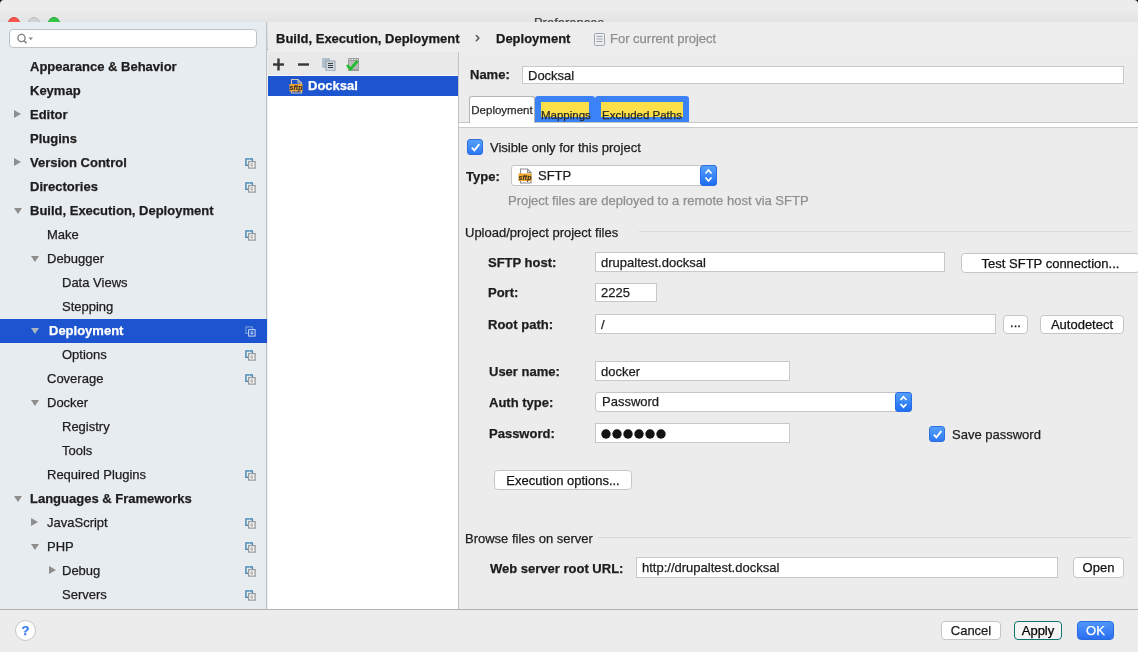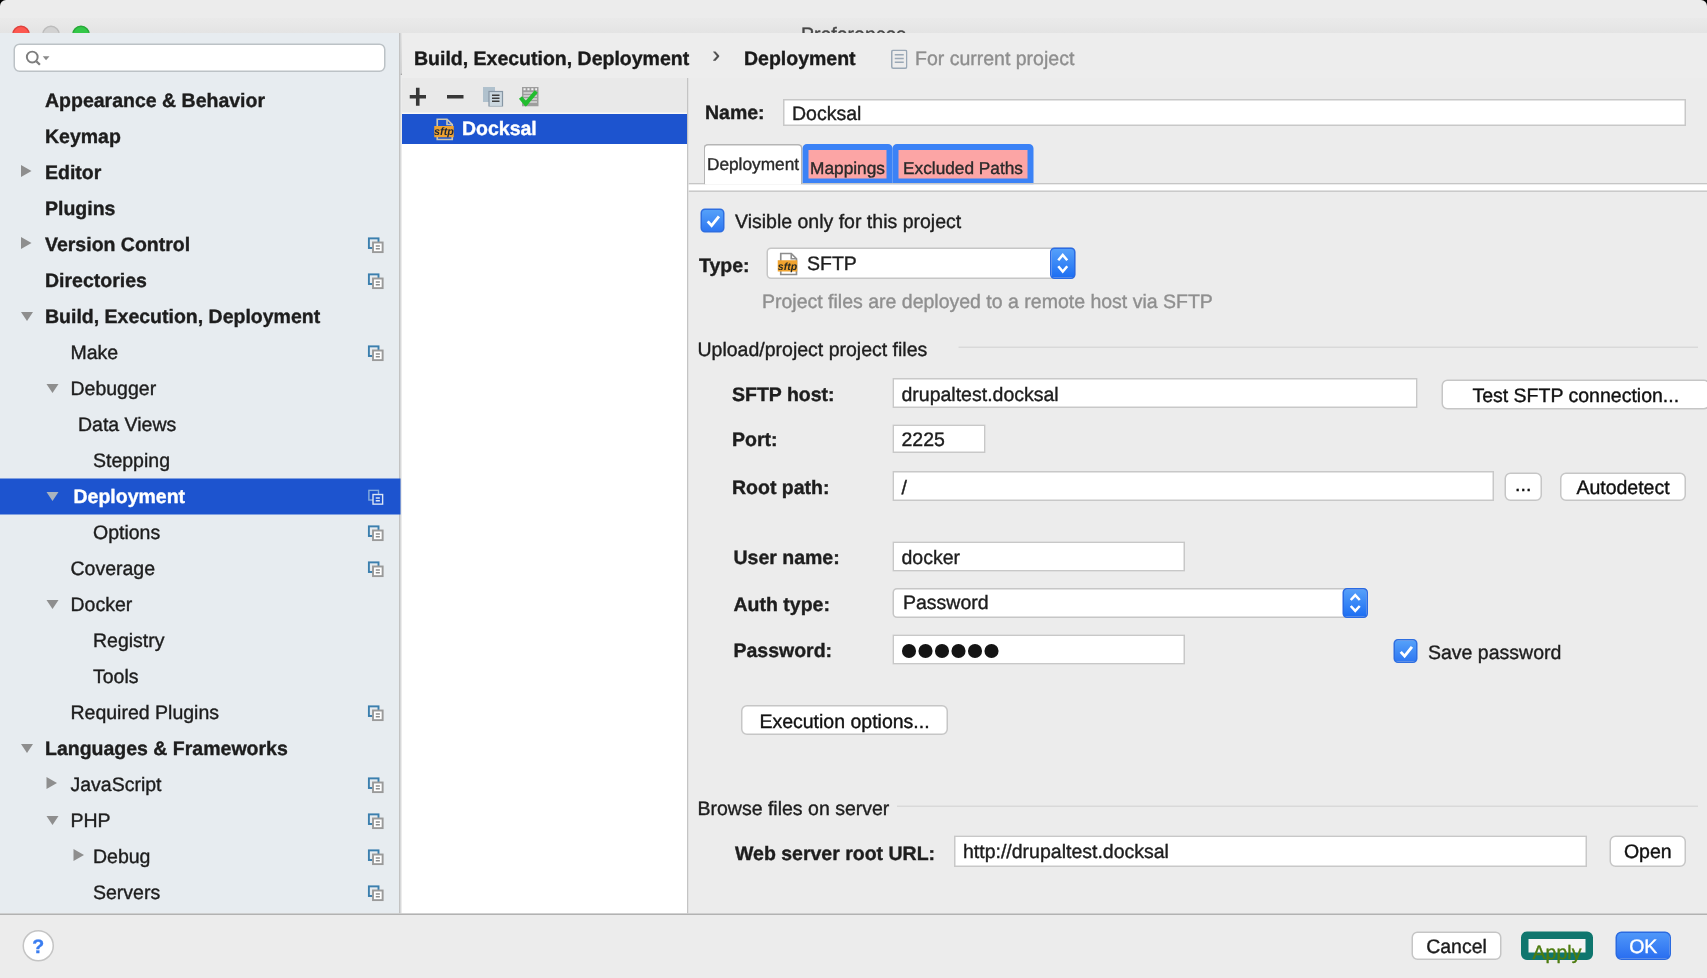--- a/index.html
+++ b/index.html
@@ -37,21 +37,21 @@
 .inp{position:absolute;background:#fff;border:1px solid #c8c8c8;line-height:17px;padding-left:5px;white-space:nowrap}
 .btn{position:absolute;background:#fff;border:1px solid #c6c6c6;border-radius:4px;text-align:center;color:#111}
 .blbl{position:absolute;font-weight:bold;white-space:nowrap}
 .nlbl{position:absolute;white-space:nowrap}
 .secline{position:absolute;height:1px;background:#d9d9d9}
 .cb{position:absolute;width:16px;height:16px;border-radius:3px;background:linear-gradient(#55a1f9,#2e77f2);border:1px solid #2e6ee0}
 .cb svg{position:absolute;left:1px;top:1px}
 
 .tab{position:absolute;top:44px;height:27px;line-height:26px;text-align:center;font-size:11.5px;color:#2a2a2a}
 .tab.on{background:#fff;border:1px solid #b5b5b5;border-bottom:none;border-radius:3px 3px 0 0;z-index:3}
-.tab.off{background:#fca5a5;border:4px solid #3b82f6;border-radius:3px 3px 0 0}
+.tab.off{background:#fde047;border:6px solid #3b82f6;border-radius:3px 3px 0 0}
 
 .dd{position:absolute;background:#fff;border:1px solid #c6c6c6;border-radius:3px}
 .dd .step{position:absolute;right:-1px;top:-1px;width:17px;border-radius:3px;background:linear-gradient(#55a0fa,#1d6ef2);border:1px solid #2a6be4}
 
 #footer{position:absolute;left:0;top:609px;width:1138px;height:43px;background:#ececec;border-top:1px solid #b2b2b2}
 #helpbtn{position:absolute;left:15px;top:10px;width:21px;height:21px;border-radius:50%;background:#fff;border:1px solid #c4c4c4;color:#3a7df0;font-weight:bold;font-size:13px;text-align:center;line-height:20px}
 .fbtn{position:absolute;top:11px;height:19px;border-radius:4px;text-align:center;font-size:13px;line-height:18px}
 </style></head>
 <body>
 <div id="win">
@@ -113,21 +113,21 @@
             <rect x="4" y="4" width="7" height="7" fill="#fff" stroke="#9a9a9a" stroke-width="1.4"></rect>
             <line x1="6" y1="6.6" x2="9" y2="6.6" stroke="#8c8c8c" stroke-width="1.1"></line>
             <line x1="6" y1="8.5" x2="9" y2="8.5" stroke="#8c8c8c" stroke-width="1.1"></line>
           </svg>
         </div>
       <div class="trow" style="top:225px">
           <span class="arr-d" style="left:31px"></span>
           <span class="lbl" style="left:47px">Debugger</span>
         </div>
       <div class="trow" style="top:249px">
-          <span class="lbl" style="left:52px">Data Views</span>
+          <span class="lbl" style="left:62px">Data Views</span>
         </div>
       <div class="trow" style="top:273px">
           <span class="lbl" style="left:62px">Stepping</span>
         </div>
       <div class="trow sel" style="top:297px">
           <span class="arr-d" style="left:31px;border-top-color:#aab4be"></span>
           <span class="lbl" style="left:49px">Deployment</span>
           <svg class="shico" viewBox="0 0 12 12">
             <rect x="1" y="1" width="7" height="7" fill="none" stroke="#86aede"></rect>
             <rect x="4" y="4" width="7" height="7" fill="#1d54cf" stroke="#dce6f5"></rect>
@@ -353,16 +353,16 @@
 
     <span class="nlbl" style="left:6px;top:479px">Browse files on server</span>
     <div class="secline" style="left:139px;top:485px;width:534px"></div>
     <span class="blbl" style="left:31px;top:509px">Web server root URL:</span>
     <div class="inp" style="left:177px;top:505px;width:422px;height:21px;line-height:20px">http://drupaltest.docksal</div>
     <div class="btn" style="left:614px;top:505px;width:51px;height:21px;line-height:20px">Open</div>
   </div>
   <div id="footer">
     <div id="helpbtn">?</div>
     <div class="fbtn" style="left:941px;width:60px;background:#fff;border:1px solid #c5c5c5">Cancel</div>
-    <div class="fbtn" style="left:1014px;width:48px;background:#f5f5f5;border:5px solid #0f766e;color:#4d7c0f">Apply</div>
+    <div class="fbtn" style="left:1014px;width:48px;background:#f5f5f5;border:1px solid #0f766e;color:#000000">Apply</div>
     <div class="fbtn" style="left:1077px;width:37px;background:linear-gradient(#4f97f9,#2a6ef0);border:1px solid #2a6ae0;color:#fff">OK</div>
   </div>
 </div>
 
 </body></html>

